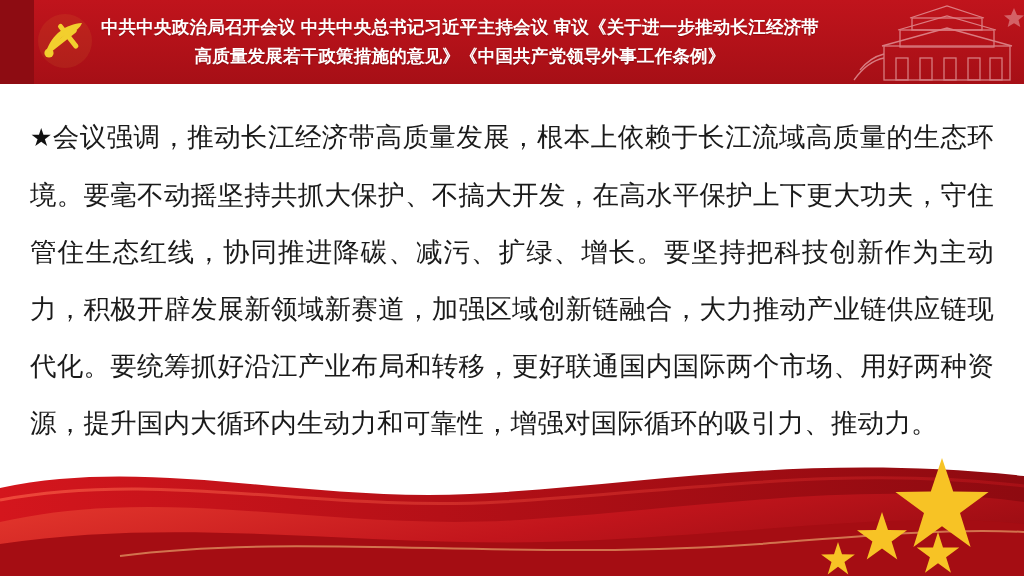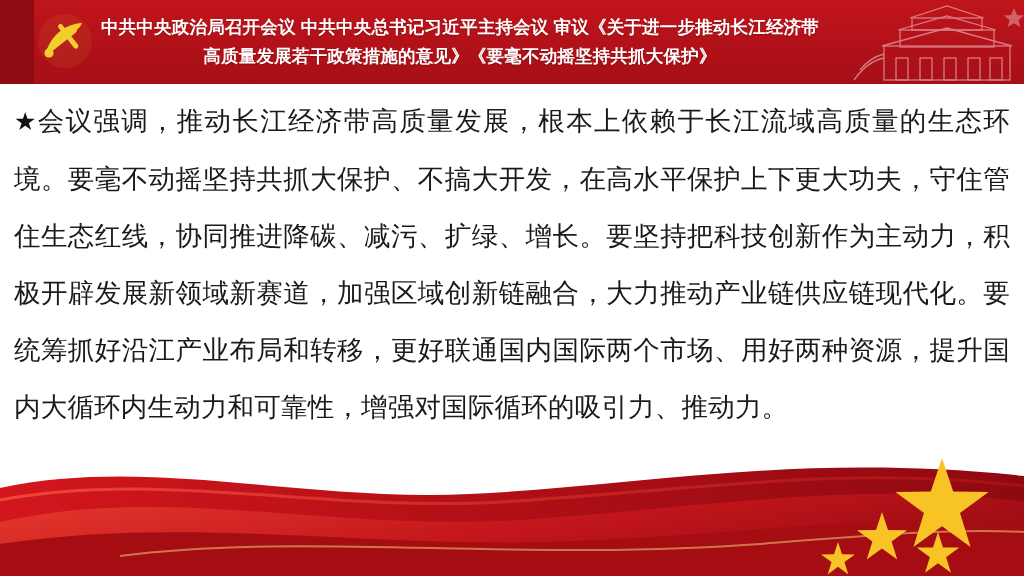--- a/index.html
+++ b/index.html
@@ -82,21 +82,21 @@
     height: 360px;
   }
   .para {
     font-family: "DejaVu Serif", "Liberation Serif", serif;
     font-size: 26.5px;
     line-height: 57px;
     color: #1a1a1a;
     text-align: justify;
     text-justify: inter-ideograph;
     letter-spacing: 0.2px;
-    margin: 0;
+    margin: 16px;
   }
   .star-mark {
     color: #111;
     font-size: 25px;
   }
 
   
   .bottom {
     position: absolute;
     left: 0;
@@ -122,21 +122,21 @@
           <path d="M10 40 C16 22 30 12 46 11 C44 16 40 19 34 21 C26 24 18 31 15 42 Z"></path>
           <rect x="12" y="36" width="34" height="5" rx="2.5" transform="rotate(-38 12 36)"></rect>
           <rect x="21" y="14" width="5" height="30" rx="2.5" transform="rotate(-38 21 14)"></rect>
           <circle cx="13" cy="41" r="4.6"></circle>
         </g>
       </svg>
     </div>
 
     <div class="header-text">
       <div class="header-line">中共中央政治局召开会议 中共中央总书记习近平主持会议 审议《关于进一步推动长江经济带</div>
-      <div class="header-line">高质量发展若干政策措施的意见》《要毫不动摇坚持共抓大保护》</div>
+      <div class="header-line">高质量发展若干政策措施的意见》《中国共产党领导外事工作条例》</div>
     </div>
 
     <div class="header-deco">
       <svg width="260" height="84" viewBox="0 0 260 84" aria-hidden="true">
         <g fill="none" stroke="#f0b9bc" stroke-width="1.3" opacity="0.75">
           <rect x="120" y="46" width="126" height="34"></rect>
           <rect x="136" y="30" width="94" height="17"></rect>
           <rect x="148" y="18" width="70" height="12"></rect>
           <path d="M146 18 L183 6 L220 18"></path>
           <path d="M134 30 L183 16 L232 30"></path>

